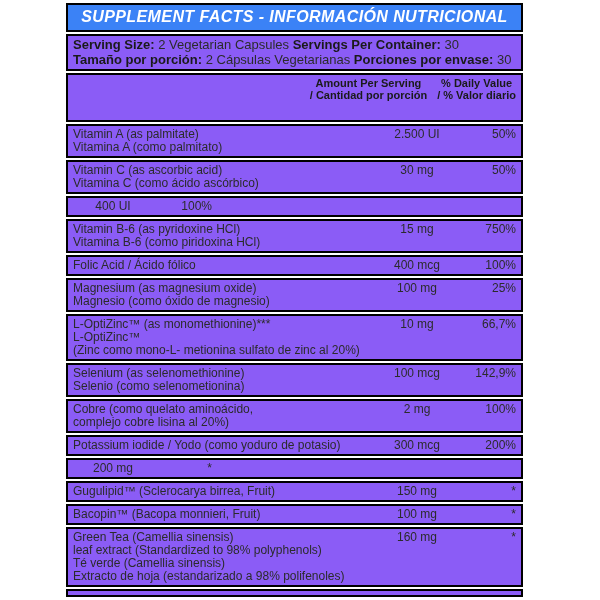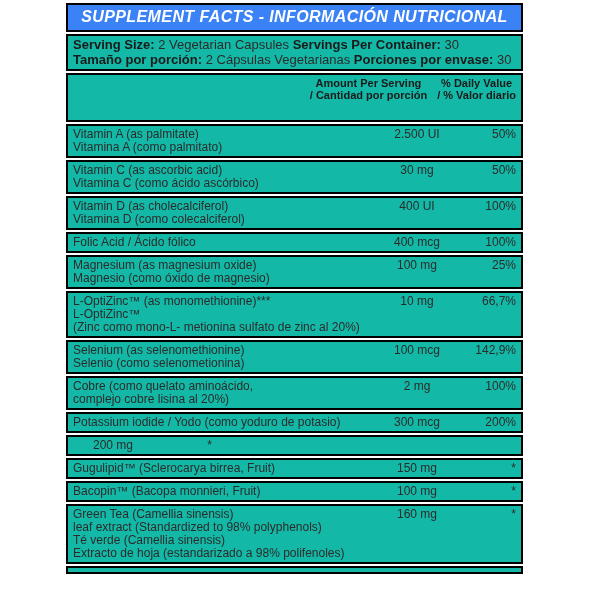--- a/index.html
+++ b/index.html
@@ -15,21 +15,21 @@
 
   .label {
     position: absolute;
     left: 66px;
     top: 3px;
     width: 457px;
   }
 
   .box {
     border: 2px solid #000000;
-    background: #14b8a6;
+    background: #8b5cf6;
     margin-top: 2px;
     padding: 2px 5px;
   }
 
   .title-bar {
     margin-top: 0;
     background: #3b82f6;
     color: #ffffff;
     font-weight: bold;
     font-style: italic;
@@ -114,28 +114,32 @@
   <div class="box row">
     <div class="names">
       <div>Vitamin C (as ascorbic acid)</div>
       <div>Vitamina C (como ácido ascórbico)</div>
     </div>
     <div class="amt">30 mg</div>
     <div class="dv">50%</div>
   </div>
 
   <div class="box row">
-    <div class="names">
-      <div>Vitamin D (as cholecalciferol)</div>
-      <div>Vitamina D (como colecalciferol)</div>
-    </div>
     <div class="amt">400 UI</div>
     <div class="dv">100%</div>
   </div>
 
+  <div class="box row">
+    <div class="names">
+      <div>Vitamin B-6 (as pyridoxine HCl)</div>
+      <div>Vitamina B-6 (como piridoxina HCl)</div>
+    </div>
+    <div class="amt">15 mg</div>
+    <div class="dv">750%</div>
+  </div>
 
   <div class="box row">
     <div class="names">
       <div>Folic Acid / Ácido fólico</div>
     </div>
     <div class="amt">400 mcg</div>
     <div class="dv">100%</div>
   </div>
 
   <div class="box row">

